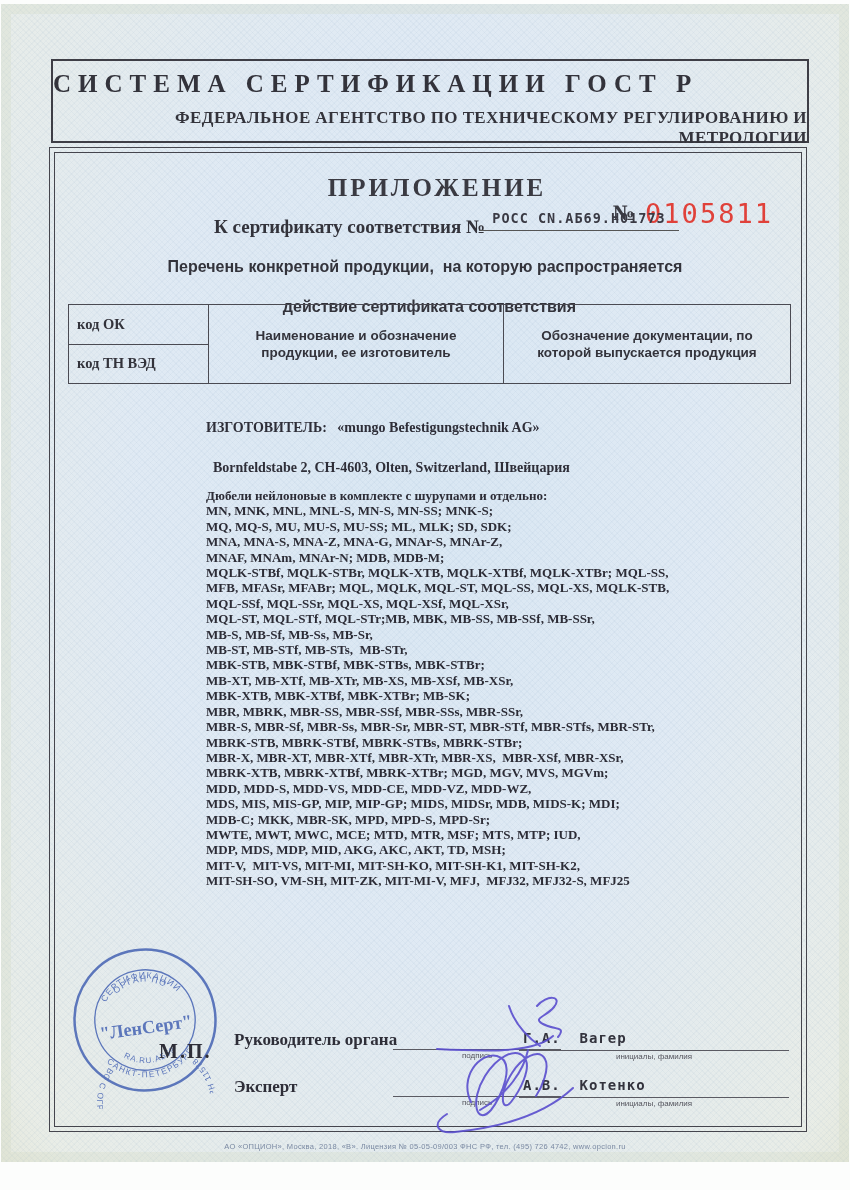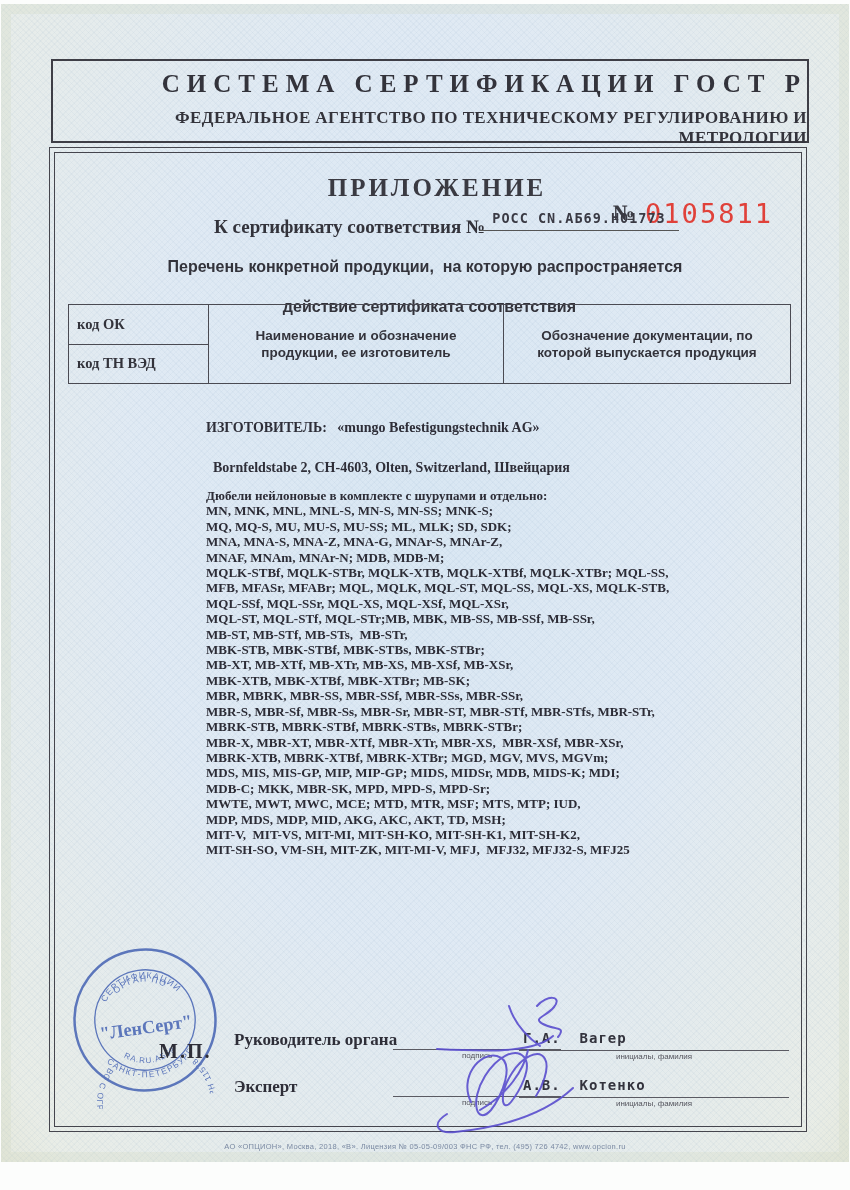--- a/index.html
+++ b/index.html
@@ -9,21 +9,21 @@
   .paper{position:absolute;left:1px;top:4px;width:848px;height:1158px;
     background:
       repeating-linear-gradient(45deg, rgba(110,145,180,0.055) 0 1px, transparent 1px 4px),
       repeating-linear-gradient(-45deg, rgba(110,145,180,0.055) 0 1px, transparent 1px 4px),
       radial-gradient(ellipse at 50% 42%, #d9e7f3 0%, #e0eaf4 48%, #e9ede7 92%, #e6e9dd 100%);
     box-shadow: inset 0 0 0 10px rgba(208,214,192,0.25);}
 
   
   .header-box{position:absolute;left:50px;top:55px;width:754px;height:80px;
     border:2px solid #3e3e46;}
-  .header-l1{position:absolute;left:0;top:9px;width:100%;text-align:right;
+  .header-l1{position:absolute;left:0;top:9px;width:100%;text-align:left;
     font-size:25px;font-weight:bold;letter-spacing:7px;color:#33333b;}
   .header-l2{position:absolute;left:0;top:47px;width:100%;text-align:right;
     font-size:17px;font-weight:bold;letter-spacing:0.4px;color:#33333b;}
 
   
   .main-box{position:absolute;left:48px;top:143px;width:756px;height:983px;
     border:1.6px solid #45454d;outline:1px solid #45454d;outline-offset:-6px;}
 
   .serial{position:absolute;left:612px;top:146px;white-space:pre;margin-top:48px;}
   .serial .no{font-size:22px;font-weight:bold;color:#3c3c44;vertical-align:3px;}
@@ -114,29 +114,31 @@
   <div class="plist">
       <div class="p-line">Дюбели нейлоновые в комплекте с шурупами и отдельно:</div>
       <div class="p-line">MN, MNK, MNL, MNL-S, MN-S, MN-SS; MNK-S;</div>
       <div class="p-line">MQ, MQ-S, MU, MU-S, MU-SS; ML, MLK; SD, SDK;</div>
       <div class="p-line">MNA, MNA-S, MNA-Z, MNA-G, MNAr-S, MNAr-Z,</div>
       <div class="p-line">MNAF, MNAm, MNAr-N; MDB, MDB-M;</div>
       <div class="p-line">MQLK-STBf, MQLK-STBr, MQLK-XTB, MQLK-XTBf, MQLK-XTBr; MQL-SS,</div>
       <div class="p-line">MFB, MFASr, MFABr; MQL, MQLK, MQL-ST, MQL-SS, MQL-XS, MQLK-STB,</div>
       <div class="p-line">MQL-SSf, MQL-SSr, MQL-XS, MQL-XSf, MQL-XSr,</div>
       <div class="p-line">MQL-ST, MQL-STf, MQL-STr;MB, MBK, MB-SS, MB-SSf, MB-SSr,</div>
+      <div class="p-line">MB-S, MB-Sf, MB-Ss, MB-Sr,</div>
       <div class="p-line">MB-ST, MB-STf, MB-STs,  MB-STr,</div>
       <div class="p-line">MBK-STB, MBK-STBf, MBK-STBs, MBK-STBr;</div>
       <div class="p-line">MB-XT, MB-XTf, MB-XTr, MB-XS, MB-XSf, MB-XSr,</div>
       <div class="p-line">MBK-XTB, MBK-XTBf, MBK-XTBr; MB-SK;</div>
       <div class="p-line">MBR, MBRK, MBR-SS, MBR-SSf, MBR-SSs, MBR-SSr,</div>
       <div class="p-line">MBR-S, MBR-Sf, MBR-Ss, MBR-Sr, MBR-ST, MBR-STf, MBR-STfs, MBR-STr,</div>
       <div class="p-line">MBRK-STB, MBRK-STBf, MBRK-STBs, MBRK-STBr;</div>
       <div class="p-line">MBR-X, MBR-XT, MBR-XTf, MBR-XTr, MBR-XS,  MBR-XSf, MBR-XSr,</div>
       <div class="p-line">MBRK-XTB, MBRK-XTBf, MBRK-XTBr; MGD, MGV, MVS, MGVm;</div>
+      <div class="p-line">MDD, MDD-S, MDD-VS, MDD-CE, MDD-VZ, MDD-WZ,</div>
       <div class="p-line">MDS, MIS, MIS-GP, MIP, MIP-GP; MIDS, MIDSr, MDB, MIDS-K; MDI;</div>
       <div class="p-line">MDB-C; MKK, MBR-SK, MPD, MPD-S, MPD-Sr;</div>
       <div class="p-line">MWTE, MWT, MWC, MCE; MTD, MTR, MSF; MTS, MTP; IUD,</div>
       <div class="p-line">MDP, MDS, MDP, MID, AKG, AKC, AKT, TD, MSH;</div>
       <div class="p-line">MIT-V,  MIT-VS, MIT-MI, MIT-SH-KO, MIT-SH-K1, MIT-SH-K2,</div>
       <div class="p-line">MIT-SH-SO, VM-SH, MIT-ZK, MIT-MI-V, MFJ,  MFJ32, MFJ32-S, MFJ25</div>
     </div>
 
   <svg class="stamp" viewBox="0 0 170 170">
     <g fill="none" stroke="#4a67b5">

